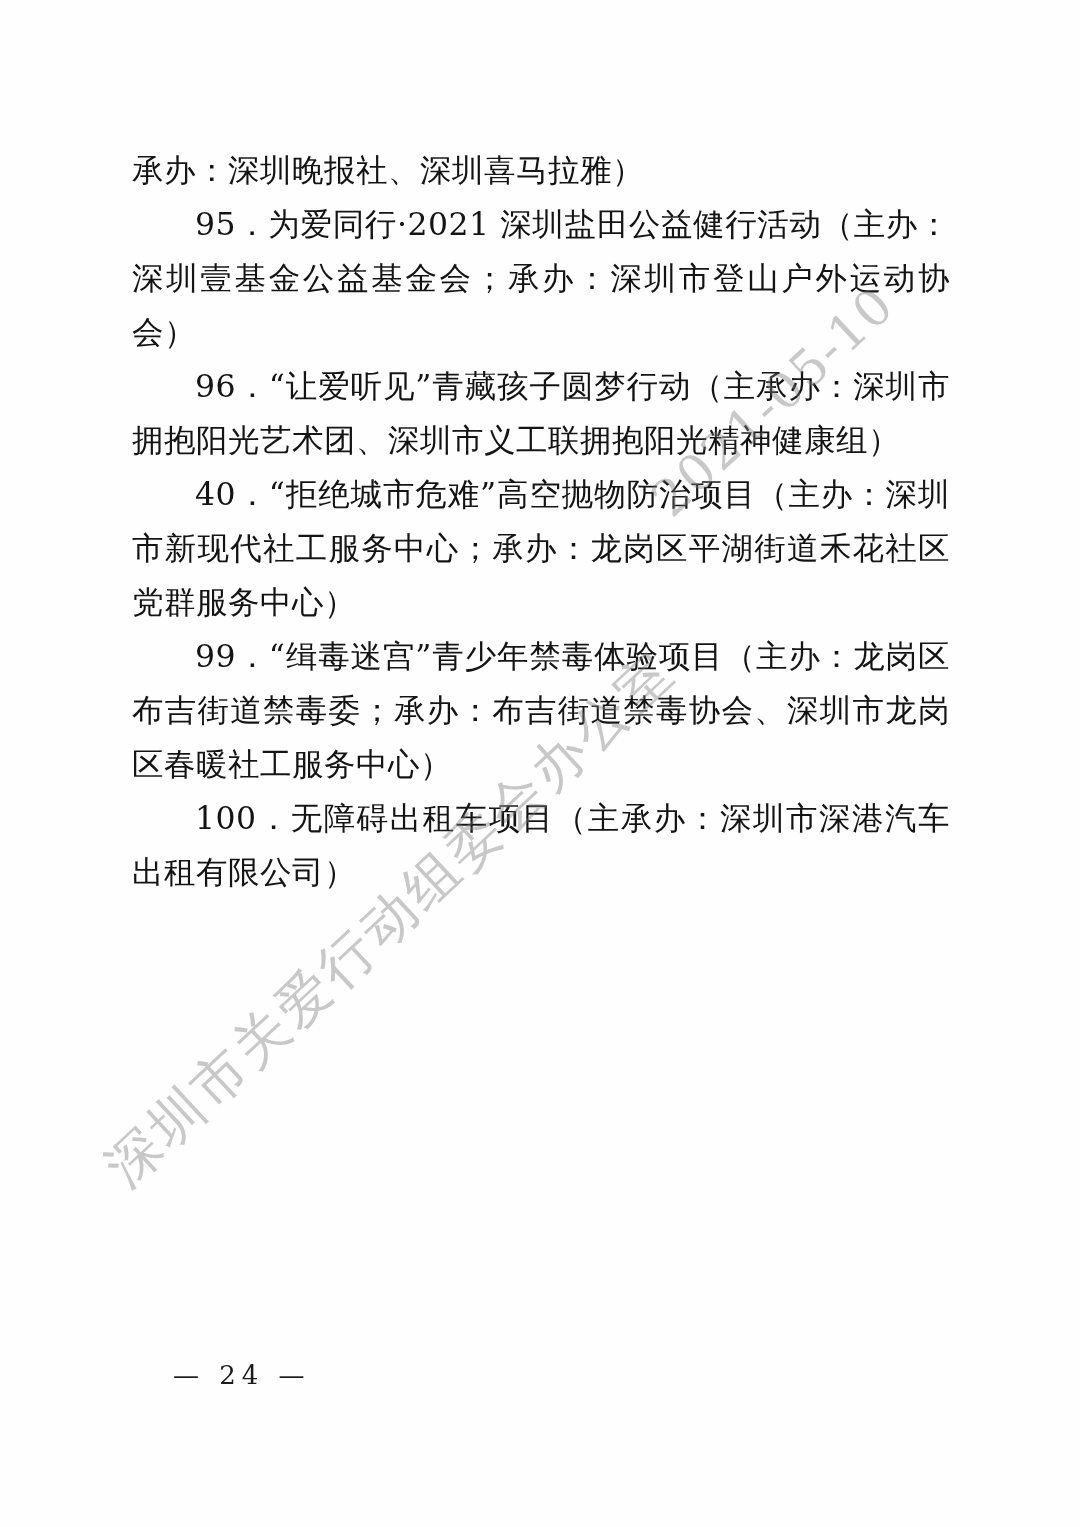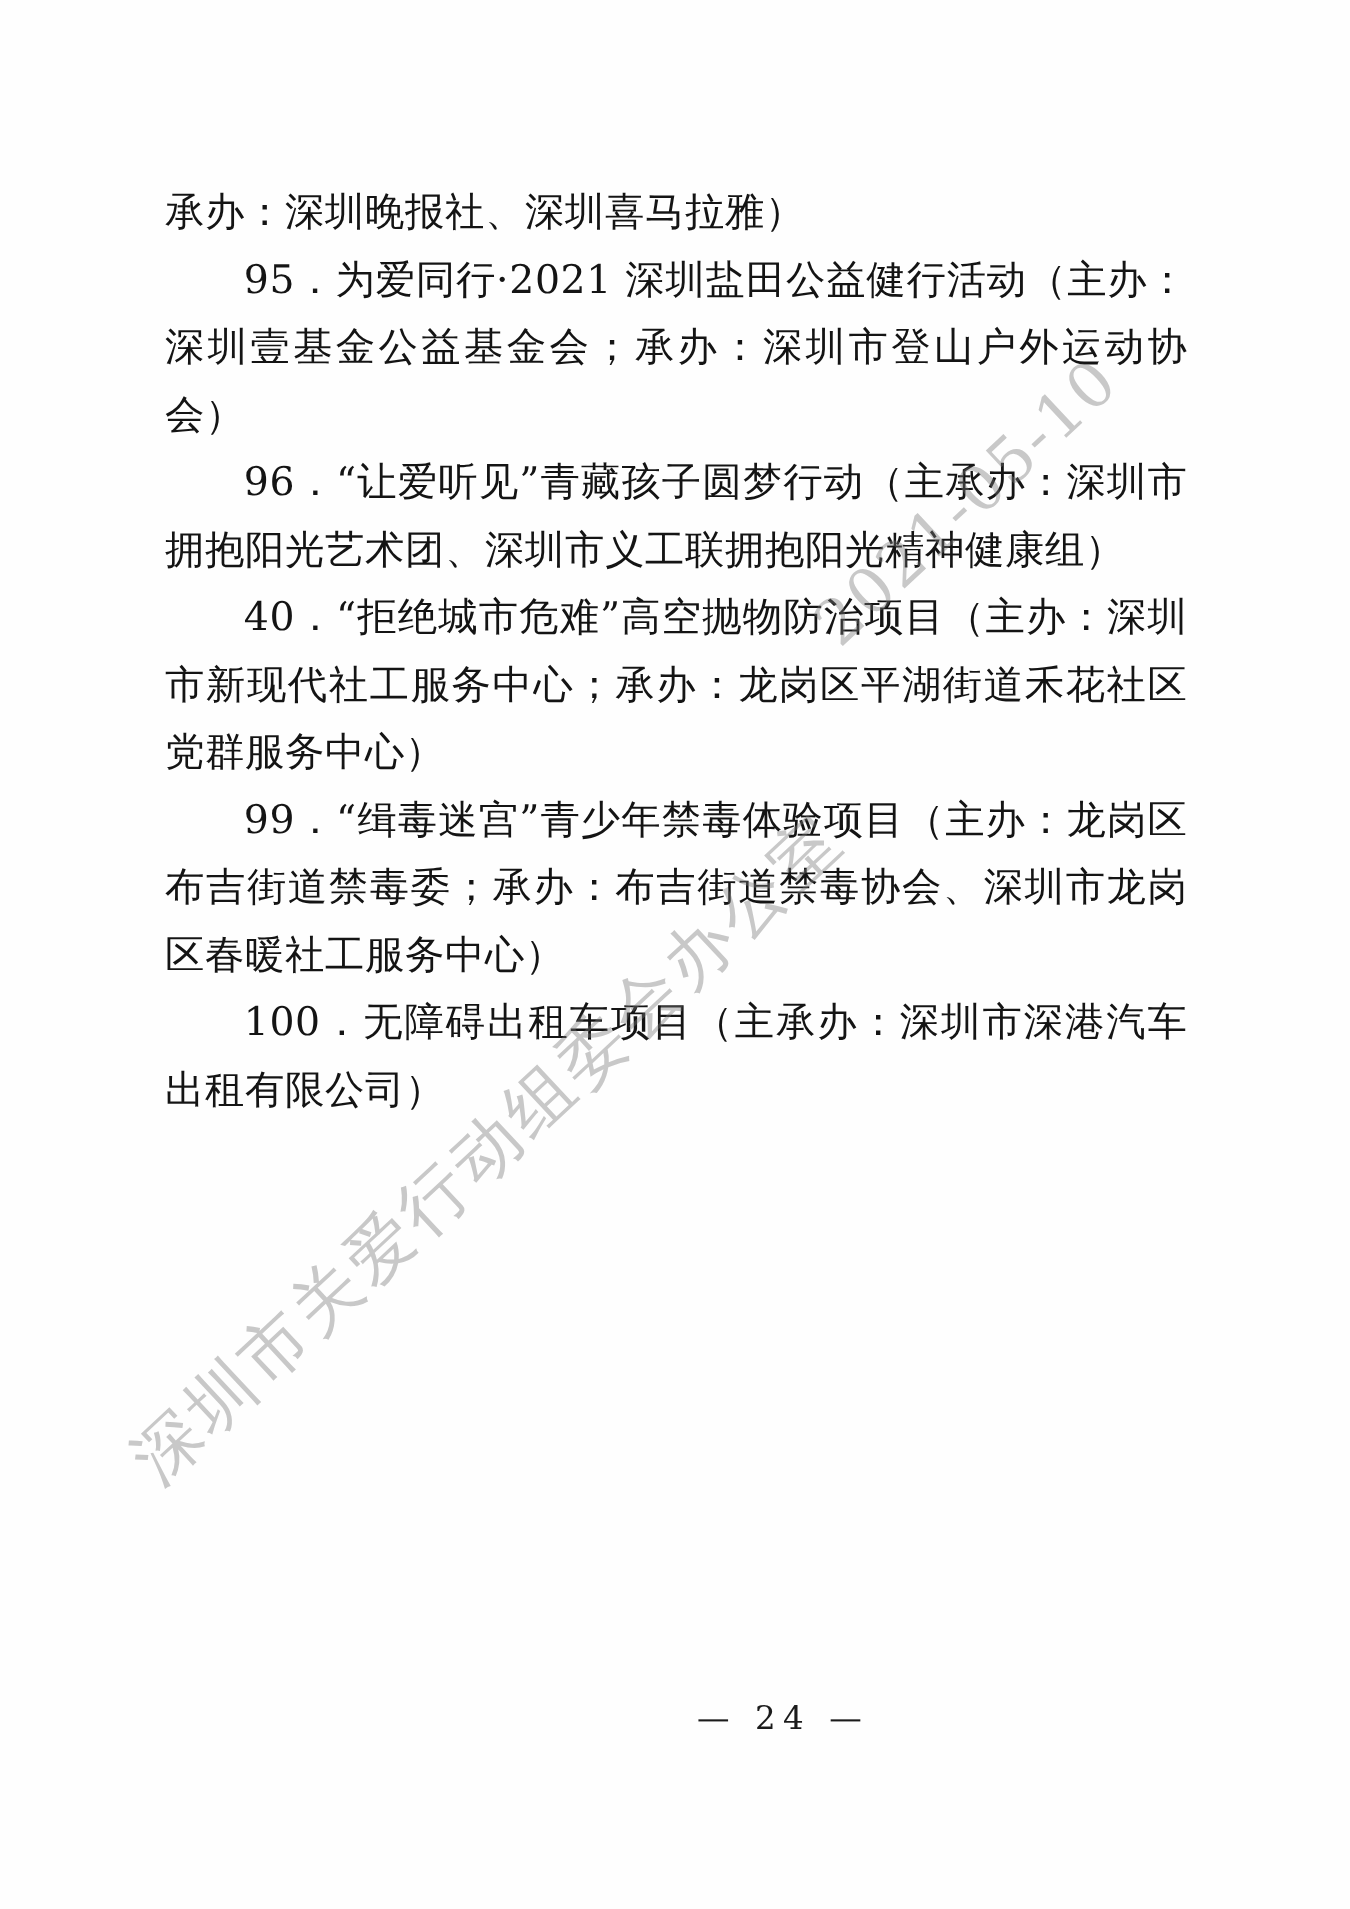--- a/index.html
+++ b/index.html
@@ -60,21 +60,21 @@
     left: 560px;
     top: 140px;
     font-size: 50px;
     letter-spacing: 2px;
   }
   .footer {
     position: absolute;
     left: 3px;
     right: 0;
     top: 1360px;
-    text-align: center;
+    text-align: left;
   }
   .page-number {
     display: inline-block;
     margin-left: 170px;
     font-size: 26px;
     letter-spacing: 6px;
     color: #1b1b1b;
     font-family: "DejaVu Serif", "Liberation Serif", serif;
   }
 </style>

